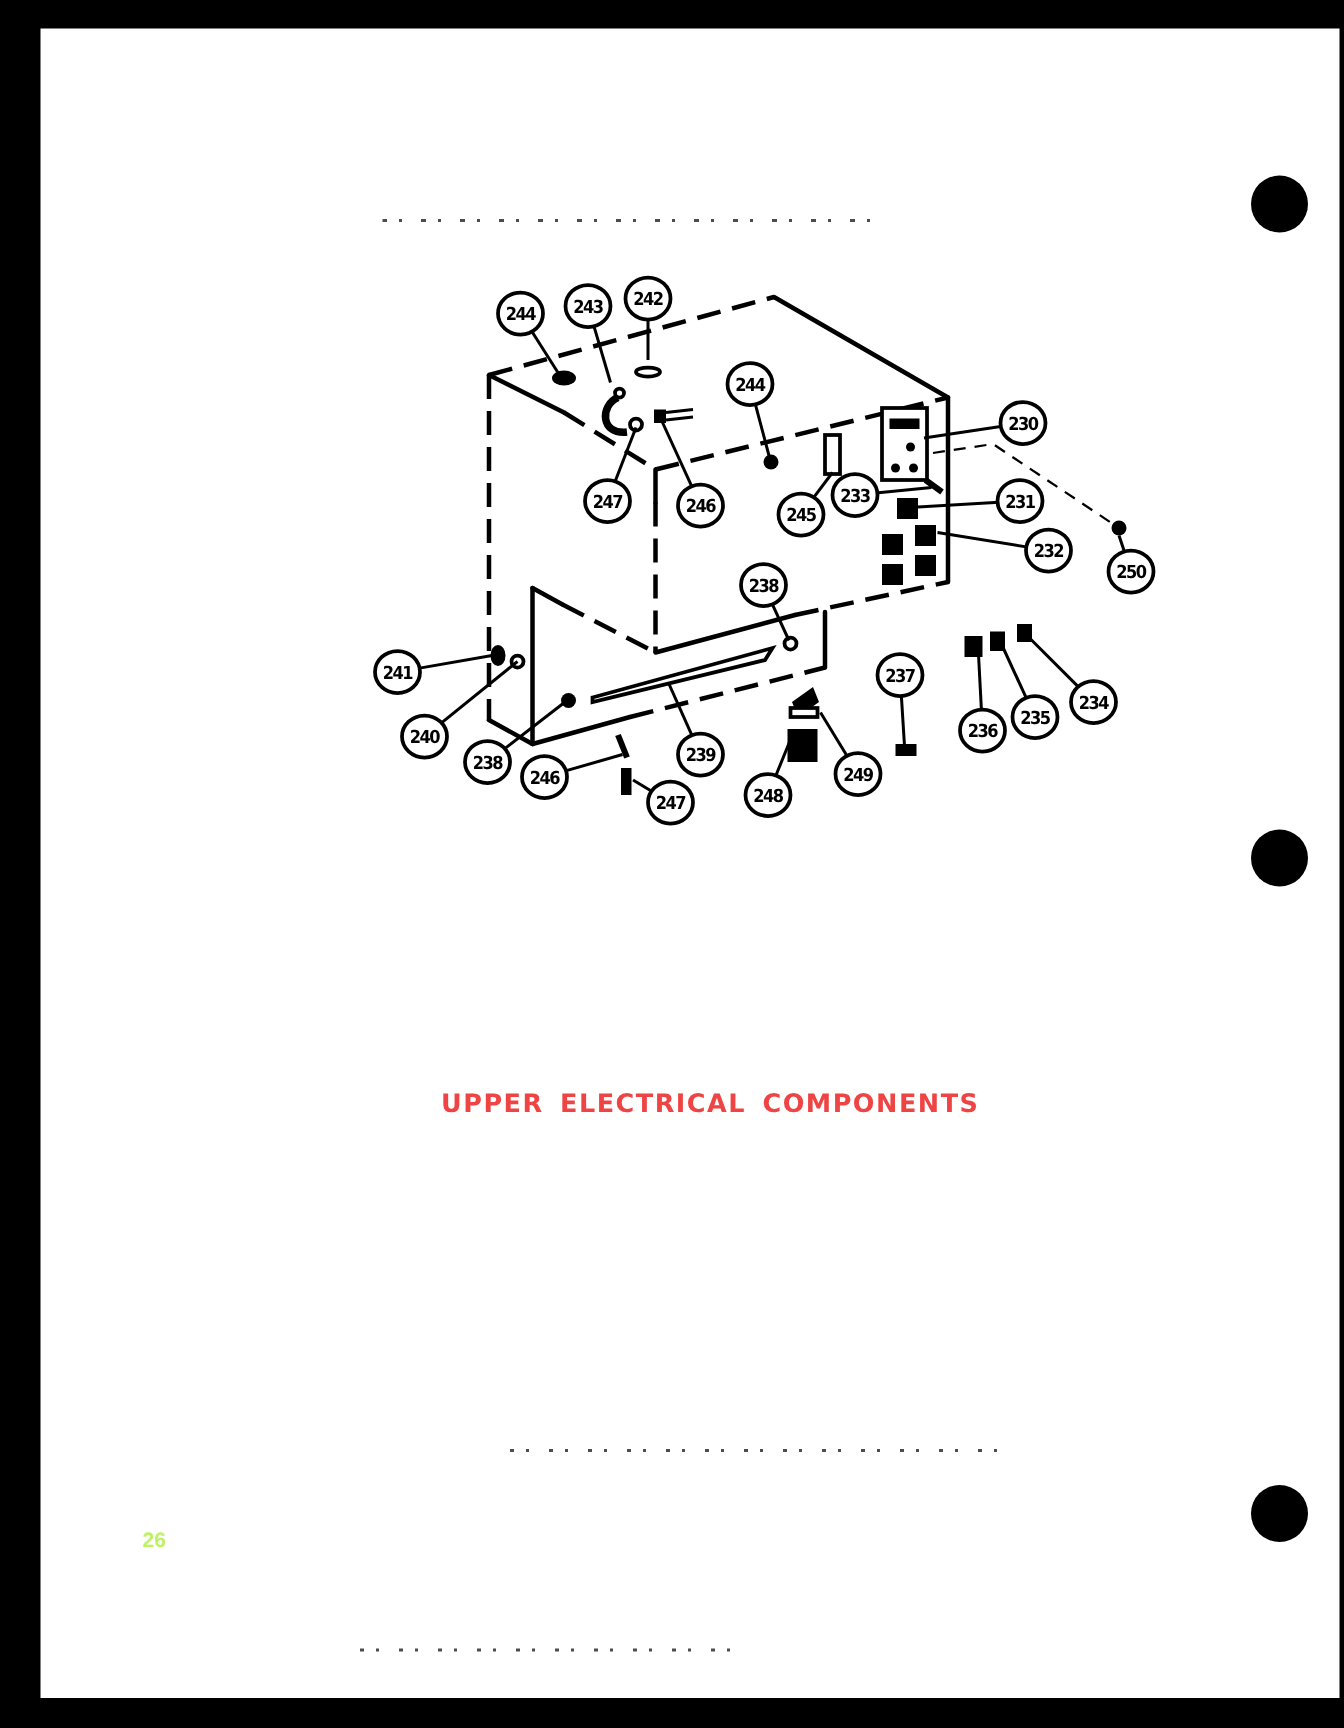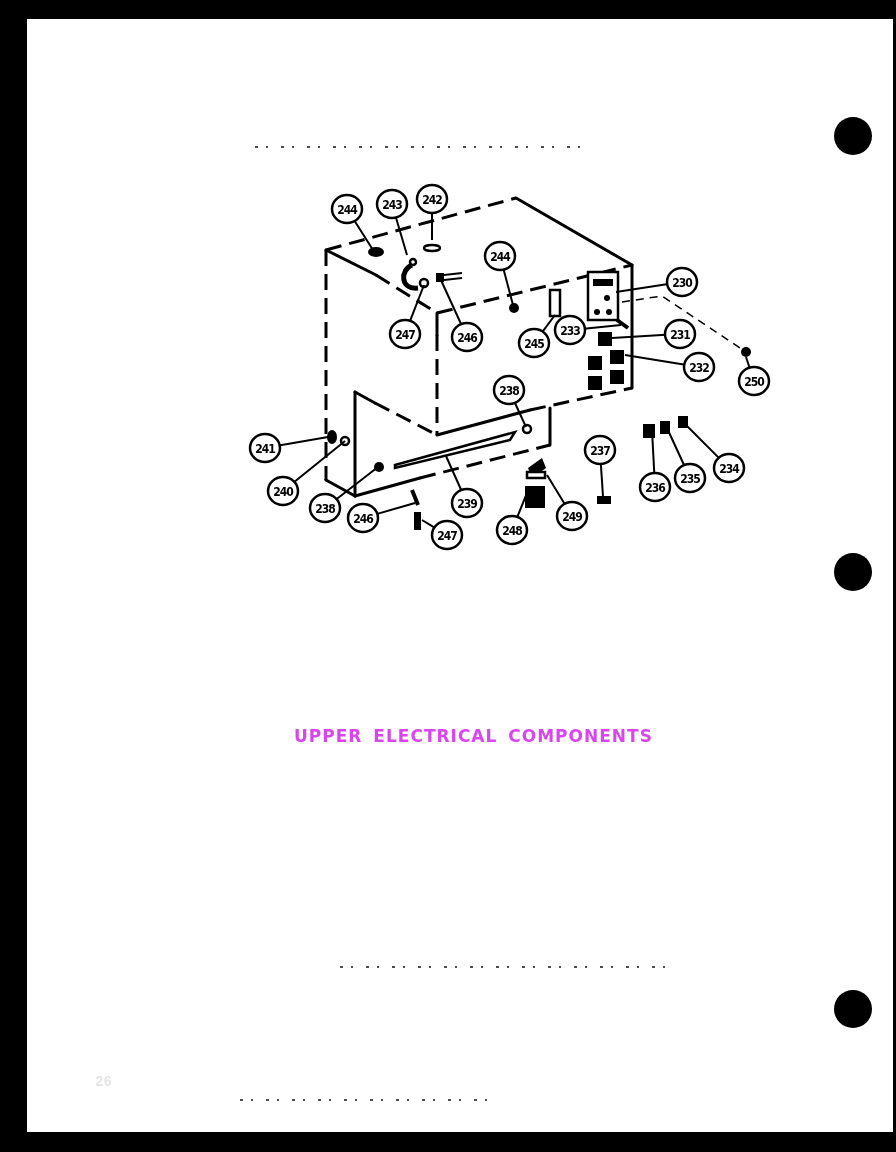--- a/index.html
+++ b/index.html
@@ -30,25 +30,25 @@
     }
     .leader { stroke: #000; stroke-width: 2; fill: none; }
     .edge { stroke: #000; stroke-width: 3; fill: none; stroke-linecap: round; }
     .edge-dash { stroke: #000; stroke-width: 3; fill: none; stroke-dasharray: 16 8; }
     .thin-dash { stroke: #000; stroke-width: 1.5; fill: none; stroke-dasharray: 8 6; }
     .part { fill: #000; }
     .part-outline { fill: #fff; stroke: #000; stroke-width: 2.5; }
     .caption {
       position: absolute; left: 294px; top: 726px;
       font-family: "DejaVu Sans", sans-serif; font-weight: bold; font-size: 17px;
-      letter-spacing: 1px; color: #d946ef; word-spacing: 4px;
+      letter-spacing: 1px; color: #ef4444; word-spacing: 4px;
     }
     .page-number {
-      position: absolute; left: 95px; top: 1074px;
-      font-family: Liberation Mono, monospace; font-weight: bold; font-size: 14px; color:#e5e5e5;
+      position: absolute; left: 95px; top: 1018px;
+      font-family: Liberation Sans, sans-serif; font-weight: bold; font-size: 14px; color:#bef264;
     }
   </style>
 </head>
 <body>
 
 <div class="top-bar"></div>
 <div class="right-edge"></div>
 
 <div class="page"></div>
 

